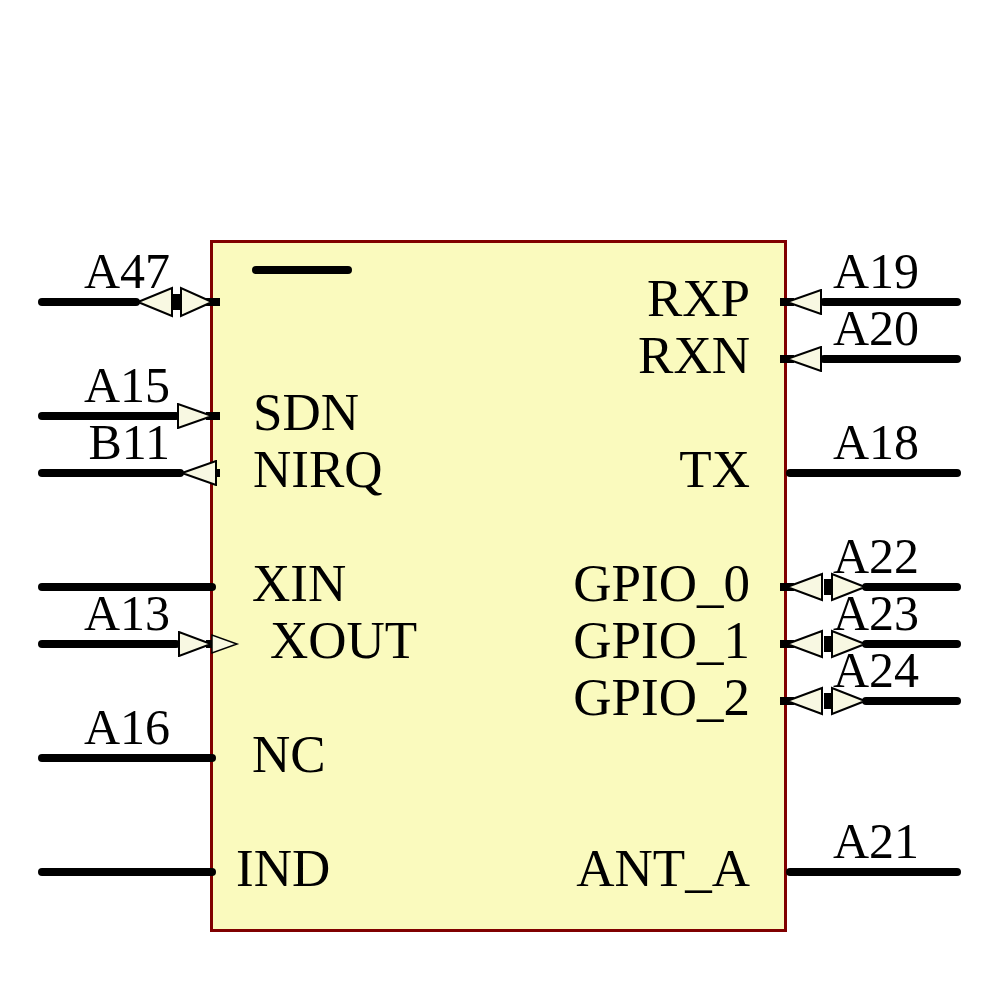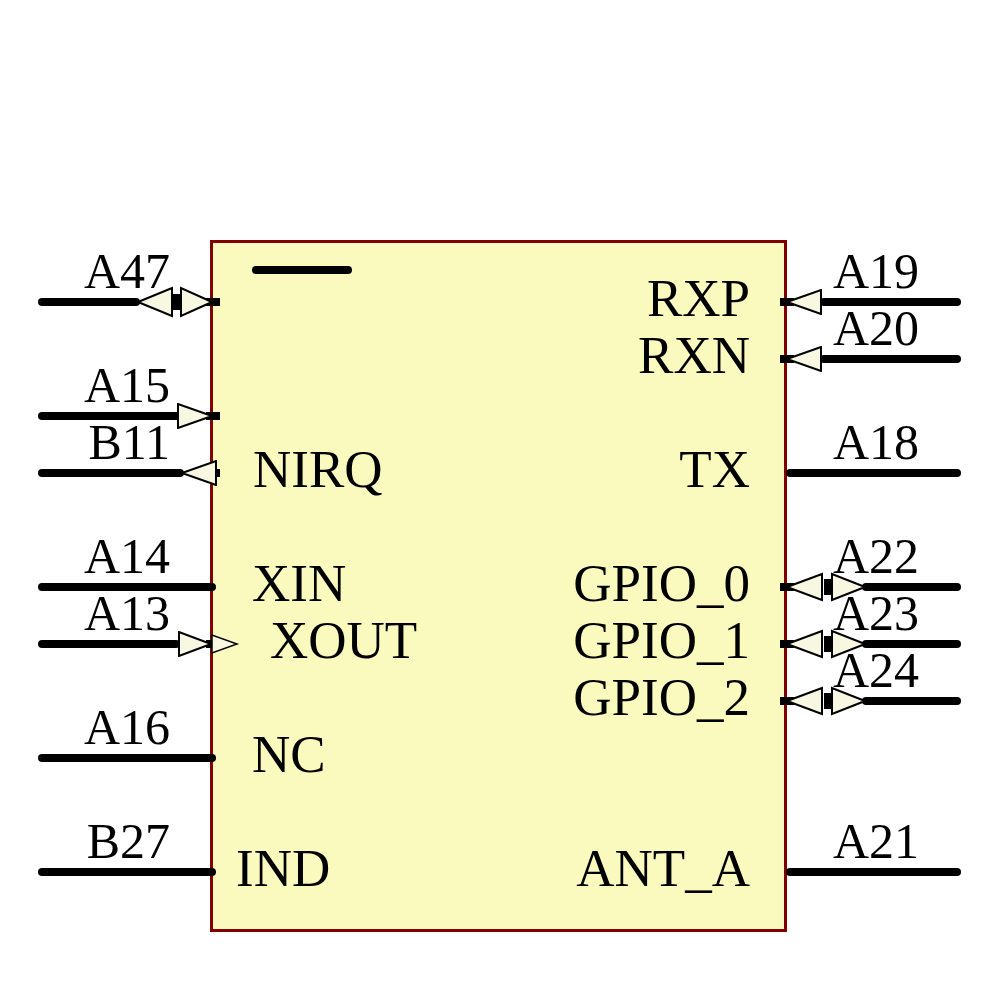--- a/index.html
+++ b/index.html
@@ -50,48 +50,47 @@
     <polygon points="44,3 44,31 75,17"></polygon>
   </svg>
   <div class="overbar"></div>
 
   <div class="wire" style="left:38px;top:367px;width:142px"></div>
   <div class="stub" style="left:206px;top:367px"></div>
   <div class="num left-num" style="top:315px">A15</div>
   <svg class="arrow" style="left:177px;top:358px" width="36" height="26" viewBox="0 0 36 26">
     <polygon points="1,1 1,25 35,13"></polygon>
   </svg>
+  <div class="pname" style="left:253px;top:341px">SDN</div>
 
   <div class="wire" style="left:38px;top:424px;width:146px"></div>
   <div class="stub" style="left:206px;top:424px"></div>
   <div class="num left-num" style="top:372px">B11</div>
   <svg class="arrow" style="left:181px;top:415px" width="36" height="26" viewBox="0 0 36 26">
     <polygon points="35,1 35,25 1,13"></polygon>
   </svg>
   <div class="pname" style="left:253px;top:398px">NIRQ</div>
 
   <div class="wire" style="left:38px;top:538px;width:178px"></div>
-  <div class="num left-num" style="top:486px">A14</div>
   <div class="pname" style="left:252px;top:512px">XIN</div>
 
   <div class="wire" style="left:38px;top:595px;width:142px"></div>
   <div class="stub" style="left:206px;top:595px"></div>
   <div class="num left-num" style="top:543px">A13</div>
   <svg class="arrow" style="left:178px;top:586px" width="62" height="26" viewBox="0 0 62 26">
     <polygon points="1,1 1,25 33,13"></polygon>
     <polygon points="34,4 34,22 59,13" style="stroke-width:1.5"></polygon>
   </svg>
   <div class="pname" style="left:270px;top:569px">XOUT</div>
 
   <div class="wire" style="left:38px;top:709px;width:178px"></div>
   <div class="num left-num" style="top:657px">A16</div>
   <div class="pname" style="left:252px;top:683px">NC</div>
 
   <div class="wire" style="left:38px;top:823px;width:178px"></div>
-  <div class="num left-num" style="top:771px">B27</div>
   <div class="pname" style="left:236px;top:797px">IND</div>
 
   <div class="stub" style="left:780px;top:253px"></div>
   <div class="wire" style="left:820px;top:253px;width:141px"></div>
   <div class="num right-num" style="top:201px">A19</div>
   <svg class="arrow" style="left:786px;top:244px" width="36" height="26" viewBox="0 0 36 26">
     <polygon points="35,1 35,25 1,13"></polygon>
   </svg>
   <div class="pname right-name" style="top:227px">RXP</div>
 

